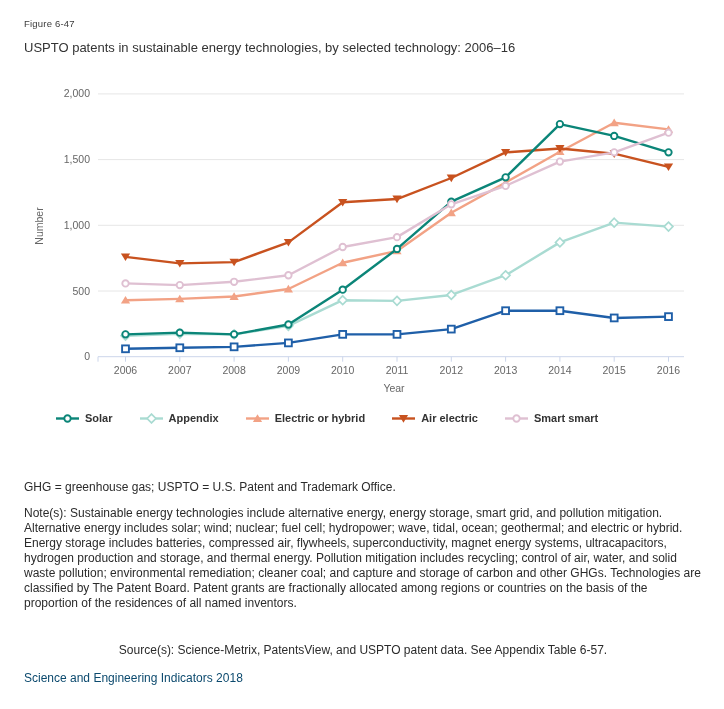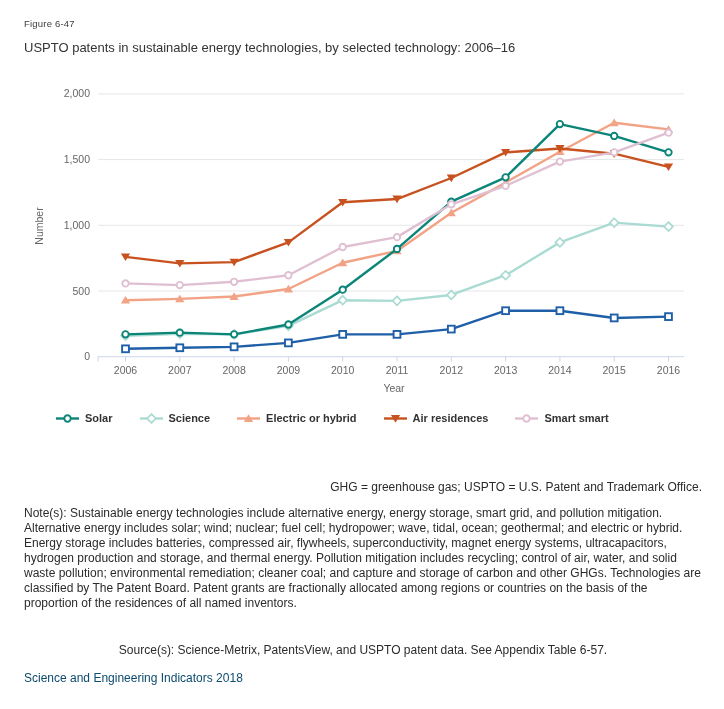--- a/index.html
+++ b/index.html
@@ -14,21 +14,21 @@
   #chart-wrap svg{display:block;}
   .tick-text{font-size:10.5px;fill:#666;}
   .axis-title{font-size:10.5px;fill:#666;}
   .legend{
     position:absolute;left:55px;top:412px;width:600px;
     display:flex;flex-wrap:wrap;column-gap:26px;row-gap:5px;align-items:center;
   }
   .legend-item{display:flex;align-items:center;gap:5px;cursor:pointer;}
   .legend-item span{font-size:11px;font-weight:700;color:#333;}
   .notes{position:absolute;left:24px;width:678px;font-size:12px;color:#2b2b2b;}
-  .abbr-line{top:480px;text-align:right;}
+  .abbr-line{top:480px;}
   .note-par{top:506px;line-height:15px;}
   .source-line{top:643px;text-align:center;}
   .pub-line{top:671px;color:#0c4a6e;}
 </style>
 </head>
 <body>
 
 <div class="figure-label">Figure 6-47</div>
 <div class="chart-title">USPTO patents in sustainable energy technologies, by selected technology: 2006–16</div>
 
@@ -150,35 +150,35 @@
         <line x1="1" y1="5.5" x2="24" y2="5.5" stroke="#0B8578" stroke-width="2.4"></line>
         <circle cx="12.5" cy="5.5" r="3.2" fill="#fff" stroke="#0B8578" stroke-width="1.9"></circle>
       </svg>
       <span>Solar</span>
     </div>
     <div class="legend-item">
       <svg width="25" height="11" viewBox="0 0 25 11">
         <line x1="1" y1="5.5" x2="24" y2="5.5" stroke="#A9DBD2" stroke-width="2.4"></line>
         <path d="M 12.5 1.0999999999999996 L 16.9 5.5 L 12.5 9.9 L 8.1 5.5 Z" fill="#fff" stroke="#A9DBD2" stroke-width="1.7"></path>
       </svg>
-      <span>Science</span>
+      <span>Appendix</span>
     </div>
     <div class="legend-item">
       <svg width="25" height="11" viewBox="0 0 25 11">
         <line x1="1" y1="5.5" x2="24" y2="5.5" stroke="#F2A285" stroke-width="2.4"></line>
         <path d="M 12.5 1.2999999999999998 L 17.1 8.9 L 7.9 8.9 Z" fill="#F2A285"></path>
       </svg>
       <span>Electric or hybrid</span>
     </div>
     <div class="legend-item">
       <svg width="25" height="11" viewBox="0 0 25 11">
         <line x1="1" y1="5.5" x2="24" y2="5.5" stroke="#C8521F" stroke-width="2.4"></line>
         <path d="M 12.5 9.7 L 17.1 2.1 L 7.9 2.1 Z" fill="#C8521F"></path>
       </svg>
-      <span>Air residences</span>
+      <span>Air electric</span>
     </div>
     <div class="legend-item">
       <svg width="25" height="11" viewBox="0 0 25 11">
         <line x1="1" y1="5.5" x2="24" y2="5.5" stroke="#DFC0D2" stroke-width="2.4"></line>
         <circle cx="12.5" cy="5.5" r="3.2" fill="#fff" stroke="#DFC0D2" stroke-width="1.9"></circle>
       </svg>
       <span>Smart smart</span>
     </div>
   </div>
 

